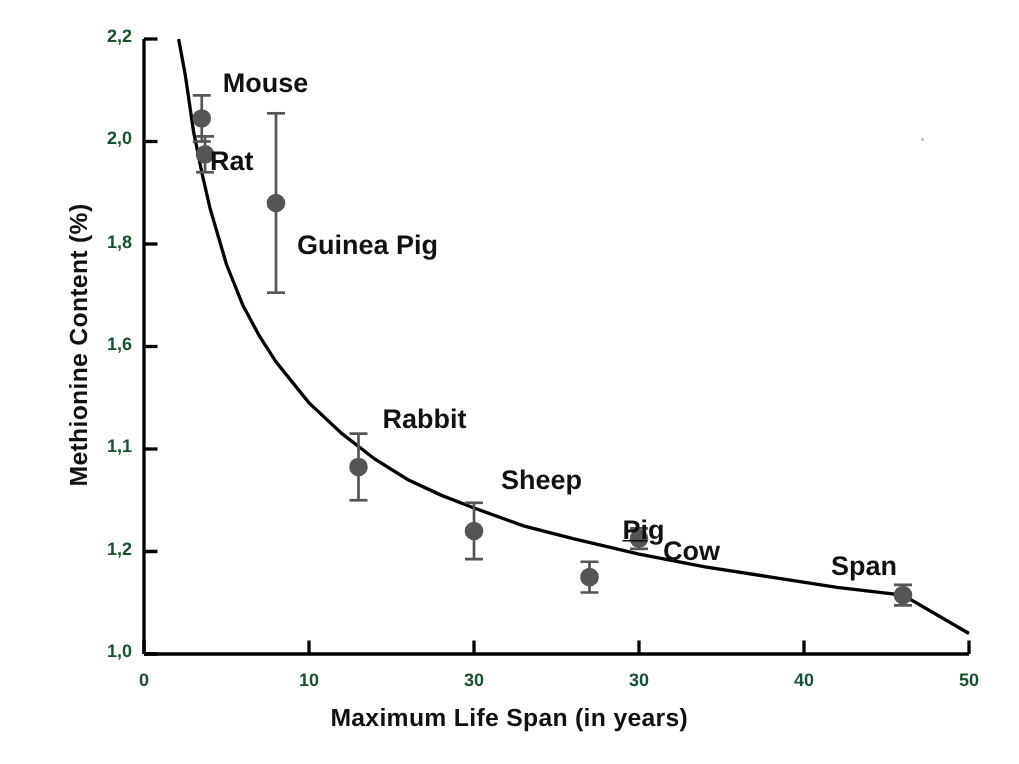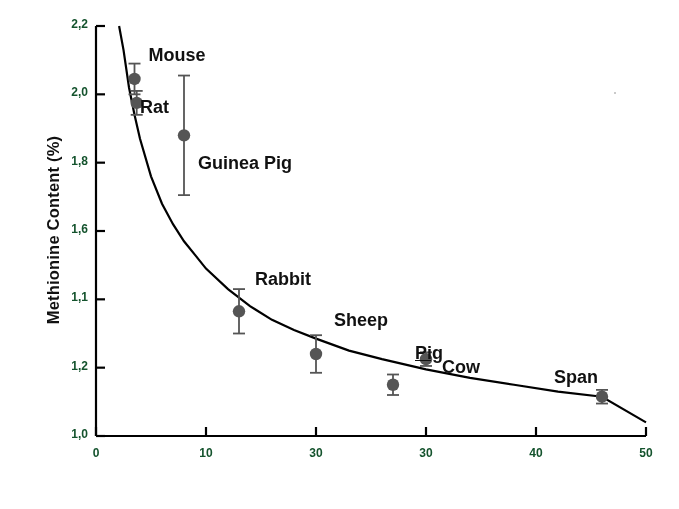--- a/index.html
+++ b/index.html
@@ -74,20 +74,21 @@
     width: 2px;
     height: 2px;
     border-radius: 50%;
   }
 </style>
 </head>
 <body>
 
 <div id="chart-root">
 
+  <div class="axis-title" id="x-axis-title">Maximum Life Span (in years)</div>
   <div class="axis-title" id="y-axis-title">Methionine Content (%)</div>
 
   <svg id="plot-svg" width="679" height="509">
     <g id="axes-group">
       <line id="y-axis-line" x1="96" y1="26" x2="96" y2="436" stroke="#000000" stroke-width="2.2"></line>
       <line id="x-axis-line" x1="96" y1="436" x2="646" y2="436" stroke="#000000" stroke-width="2.2"></line>
       <g id="y-ticks">
           <line x1="96" x2="105" y1="436" y2="436" stroke="#000000" stroke-width="2.2"></line>
           <line x1="96" x2="105" y1="367.6666666666667" y2="367.6666666666667" stroke="#000000" stroke-width="2.2"></line>
           <line x1="96" x2="105" y1="299.33333333333337" y2="299.33333333333337" stroke="#000000" stroke-width="2.2"></line>

